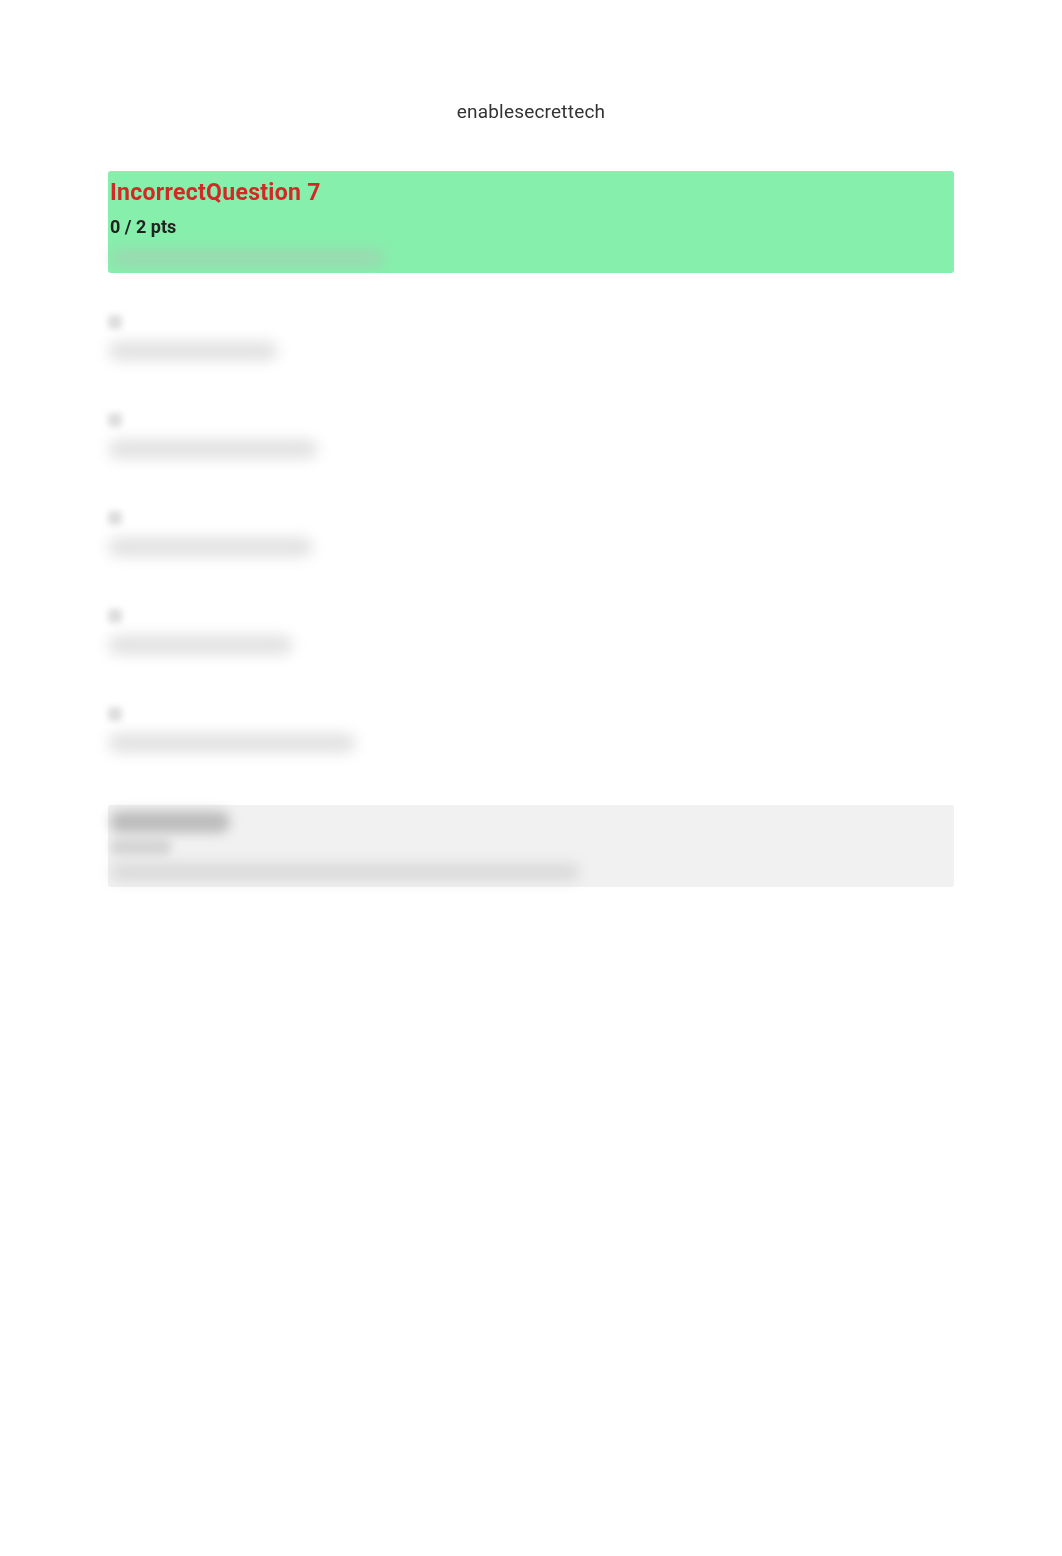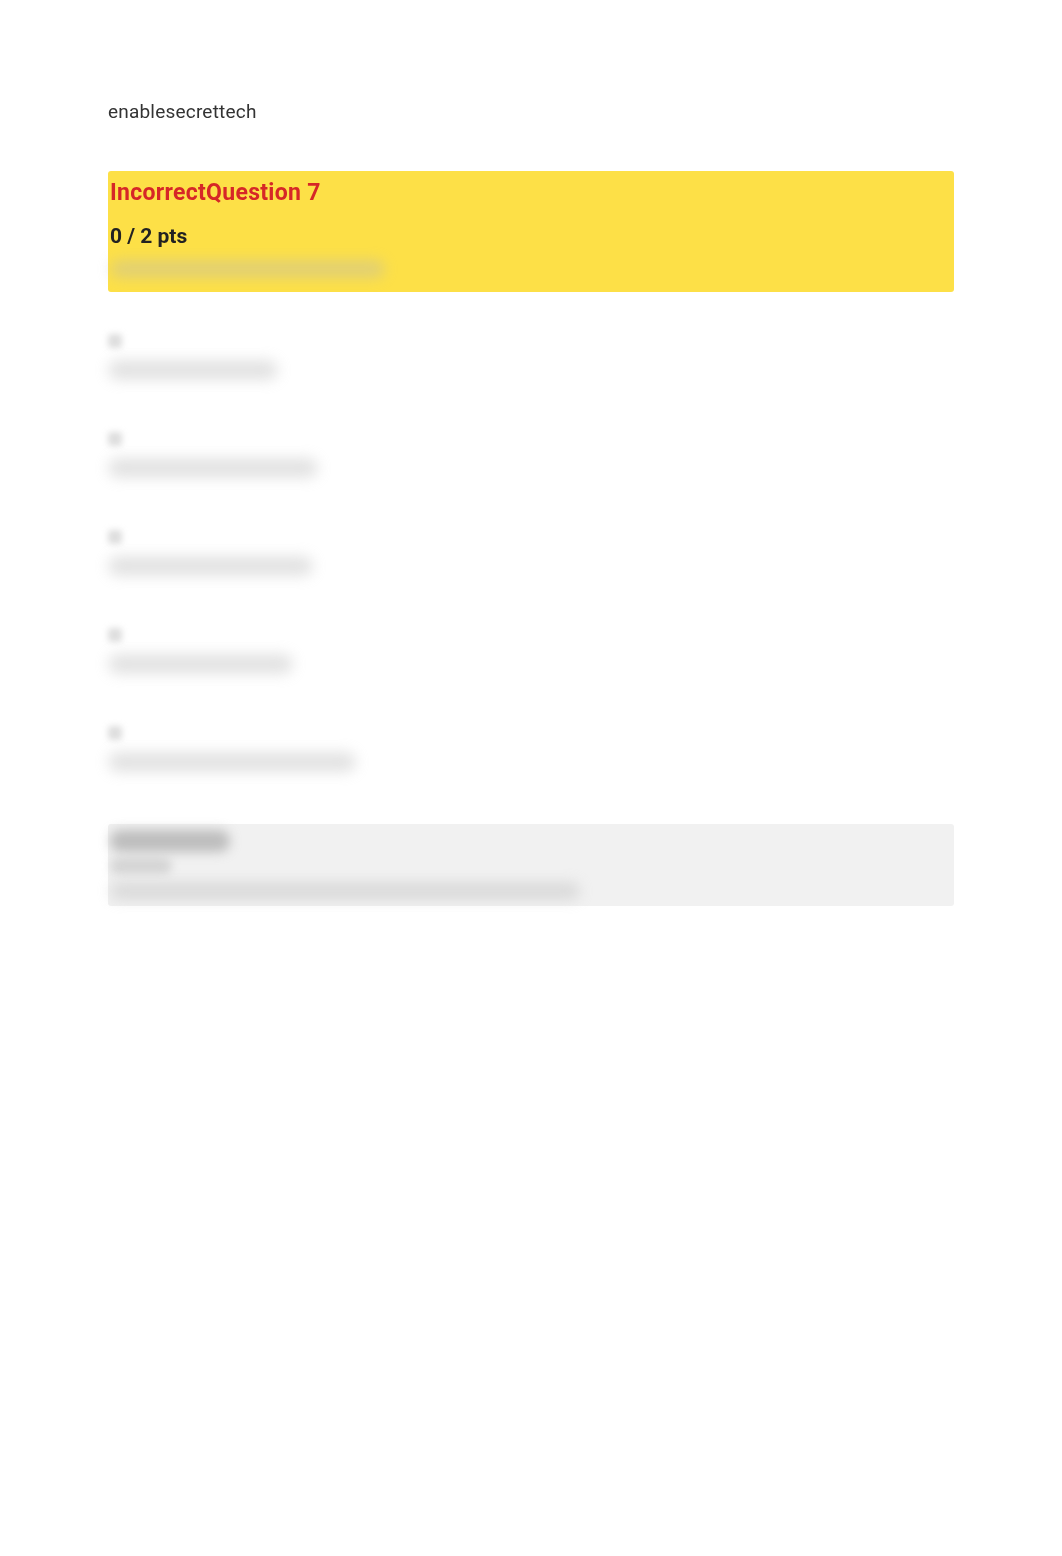--- a/index.html
+++ b/index.html
@@ -28,37 +28,37 @@
       border-radius: 2px;
       filter: blur(2px);
       opacity: 0.5;
     }
     .answer-text {
       font-size: 19px;
       color: #333;
       letter-spacing: 0.2px;
     }
     .question-header {
-      background: #fde047;
-      padding: 8px 2px 14px 2px;
+      background: #86efac;
+      padding: 8px 2px 6px 2px;
       border-radius: 3px;
       margin-top: 28px;
       margin-bottom: 4px;
     }
     .question-title {
       font-size: 23px;
       font-weight: 700;
       color: #d62727;
       letter-spacing: 0.3px;
     }
     .question-score {
-      font-size: 21px;
+      font-size: 18px;
       font-weight: 700;
       color: #222;
-      margin-top: 18px;
+      margin-top: 10px;
     }
     .blurred-line {
       height: 18px;
       border-radius: 9px;
       background: #b8b8b8;
       filter: blur(7px);
       margin-top: 12px;
       margin-bottom: 42px;
       opacity: 0.4;
     }
@@ -113,21 +113,21 @@
       margin-top: 8px;
       opacity: 0.4;
     }
   </style>
 </head>
 <body>
 
 <div class="content">
 
   <div>
-    <div class="answer-block" style="margin-top:20px;">
+    <div class="answer-block" style="margin-top:20px;text-align:center;">
       <div class="answer-text">enablesecrettech</div>
     </div>
   </div>
 
   <div class="question-header">
     <div class="question-title">
       <span>Incorrect</span><span>Question 7</span>
     </div>
     <div class="question-score">0 / 2 pts</div>
     <div class="blurred-line" style="width:275px;margin-bottom:0;"></div>

